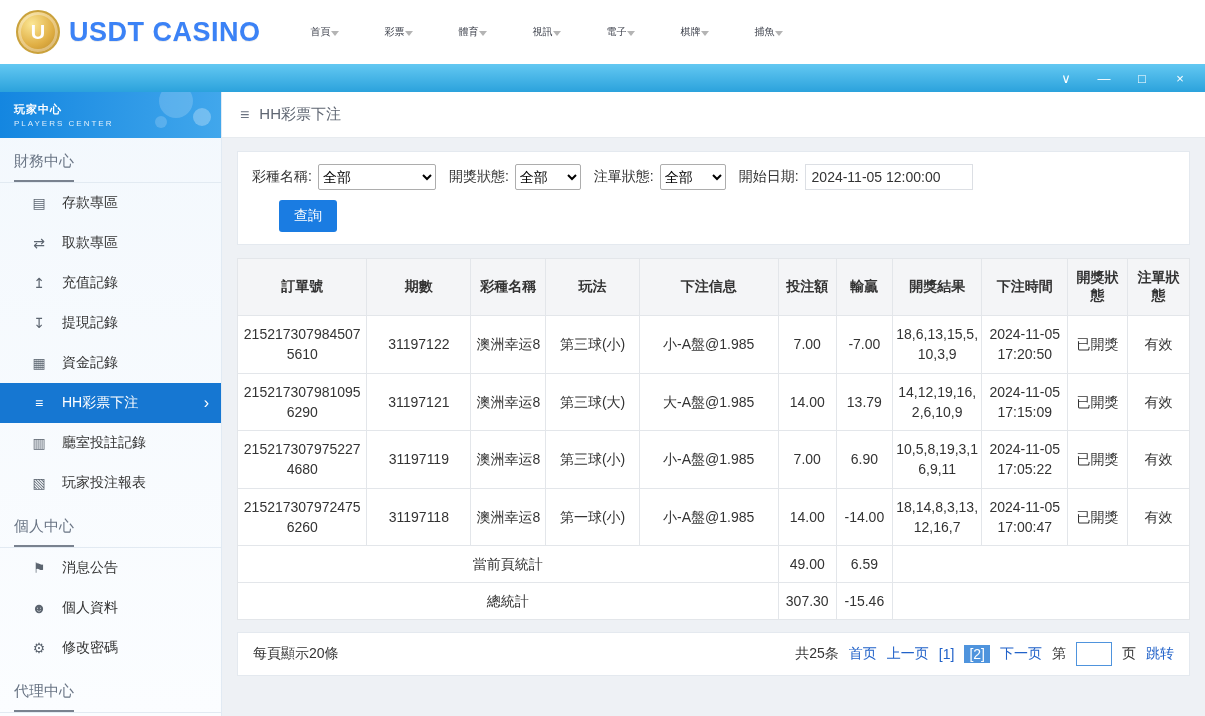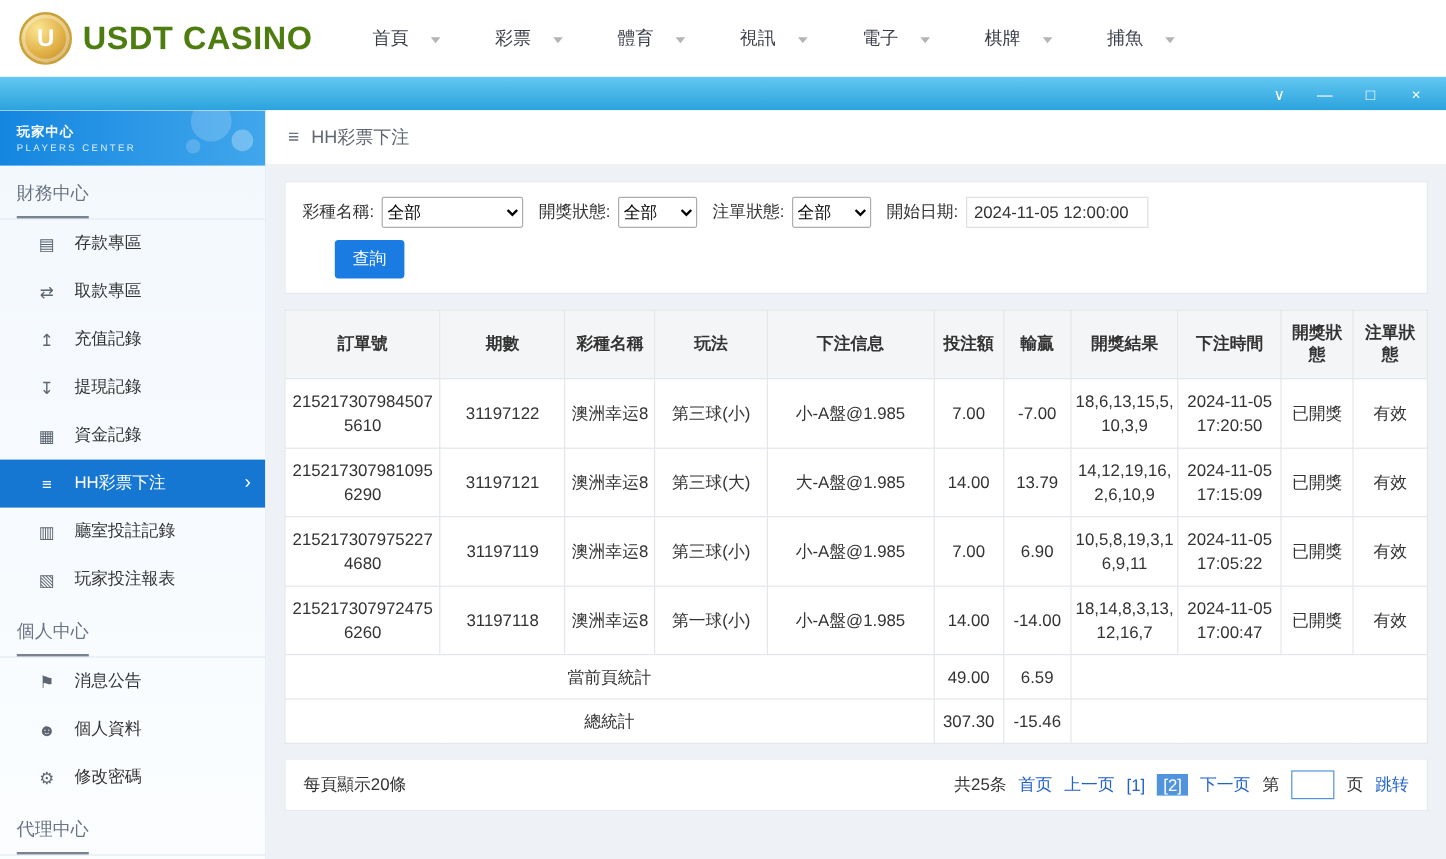--- a/index.html
+++ b/index.html
@@ -7,23 +7,23 @@
     font-family:"Liberation Sans","DejaVu Sans",sans-serif;}
   .app{width:1205px;height:716px;display:flex;flex-direction:column;}
 
   
   .topnav{height:64px;flex:0 0 auto;display:flex;align-items:center;padding:0 16px;background:#fff;}
   .logo{display:flex;align-items:center;gap:9px;}
   .coin{width:44px;height:44px;border-radius:50%;
     background:radial-gradient(circle at 35% 30%,#fbe694,#e0af45 55%,#b5821f);
     border:2px solid #caa23c;box-shadow:inset 0 0 0 3px rgba(255,255,255,.35);
     display:flex;align-items:center;justify-content:center;color:#fff;font-weight:bold;font-size:20px;}
-  .logo-text{font-size:27px;font-weight:800;letter-spacing:.5px;color:#4d7c0f;text-shadow:0 1px 0 rgba(0,0,0,.08);}
+  .logo-text{font-size:27px;font-weight:800;letter-spacing:.5px;color:#3b82f6;text-shadow:0 1px 0 rgba(0,0,0,.08);}
   .nav{display:flex;margin-left:50px;gap:46px;}
-  .nav-item{display:flex;align-items:center;gap:18px;font-size:15px;color:#3b3f4a;cursor:pointer;white-space:nowrap;}
+  .nav-item{display:flex;align-items:center;gap:0;font-size:10px;color:#3b3f4a;cursor:pointer;white-space:nowrap;}
   .tri{width:0;height:0;border-left:4.5px solid transparent;border-right:4.5px solid transparent;border-top:5px solid #b4b4b4;margin-top:2px;}
 
   
   .bluebar{height:28px;flex:0 0 auto;background:linear-gradient(180deg,#63c8f2,#2ba2dc);
     display:flex;align-items:center;justify-content:flex-end;gap:24px;padding-right:18px;}
   .wc{color:#fff;font-size:13px;line-height:1;cursor:pointer;width:14px;text-align:center;}
 
   
   .layout{flex:1;display:flex;min-height:0;}
   .sidebar{width:222px;flex:0 0 auto;background:linear-gradient(180deg,#f3f8fd,#fbfdff);
@@ -51,21 +51,21 @@
   .bc-menu{font-size:16px;color:#6a7280;cursor:pointer;}
   .content{flex:1;padding:13px 15px;overflow:hidden;}
 
   .filter-card{background:#fff;border:1px solid #e4e9ef;padding:12px 14px;}
   .filter-row{display:flex;align-items:center;}
   .fgroup{display:flex;align-items:center;gap:6px;margin-right:13px;}
   .flabel{font-size:14px;color:#333;white-space:nowrap;}
   select.sel{height:26px;border:1px solid #adadad;background:#fff;font-size:14px;font-family:inherit;color:#000000;border-radius:2px;}
   .sel-lottery{width:118px;}
   .sel-small{width:66px;}
-  .date-input{height:26px;width:152px;border:1px solid #dcdfe4;padding:0 6px;font-size:14px;font-family:inherit;color:#333;}
+  .date-input{height:26px;width:168px;border:1px solid #dcdfe4;padding:0 6px;font-size:14px;font-family:inherit;color:#333;}
   .btn-row{margin-top:10px;}
   .btn-search{background:#1a7ce2;color:#fff;border:none;border-radius:3px;padding:7px 15px;font-size:14px;font-family:inherit;cursor:pointer;margin-left:27px;}
 
   .table-wrap{margin-top:13px;}
   table.bets{width:100%;border-collapse:collapse;background:#fff;table-layout:fixed;font-size:14px;color:#333;}
   .bets th{background:#f4f5f7;font-weight:bold;padding:10px 3px;border:1px solid #e3e6ea;text-align:center;word-break:break-all;}
   .bets td{padding:8px 3px;border:1px solid #e3e6ea;text-align:center;word-break:break-all;line-height:1.45;}
   .bets tr.data-row td{height:56px;}
   .bets tr.sum-row td{height:37px;padding:6px 3px;}
 

